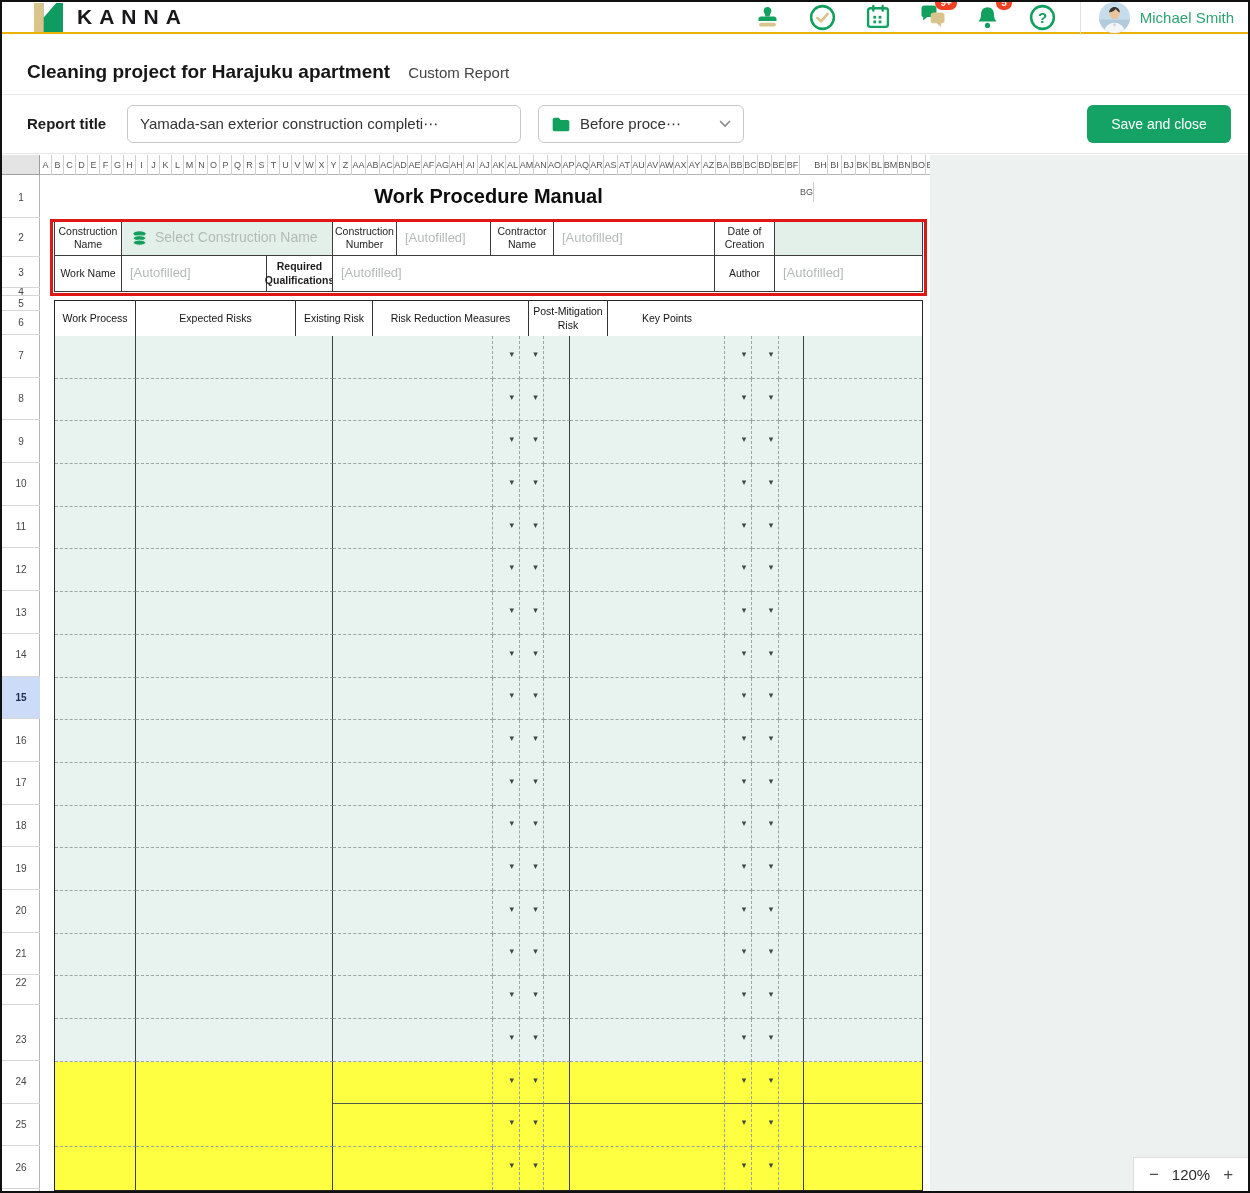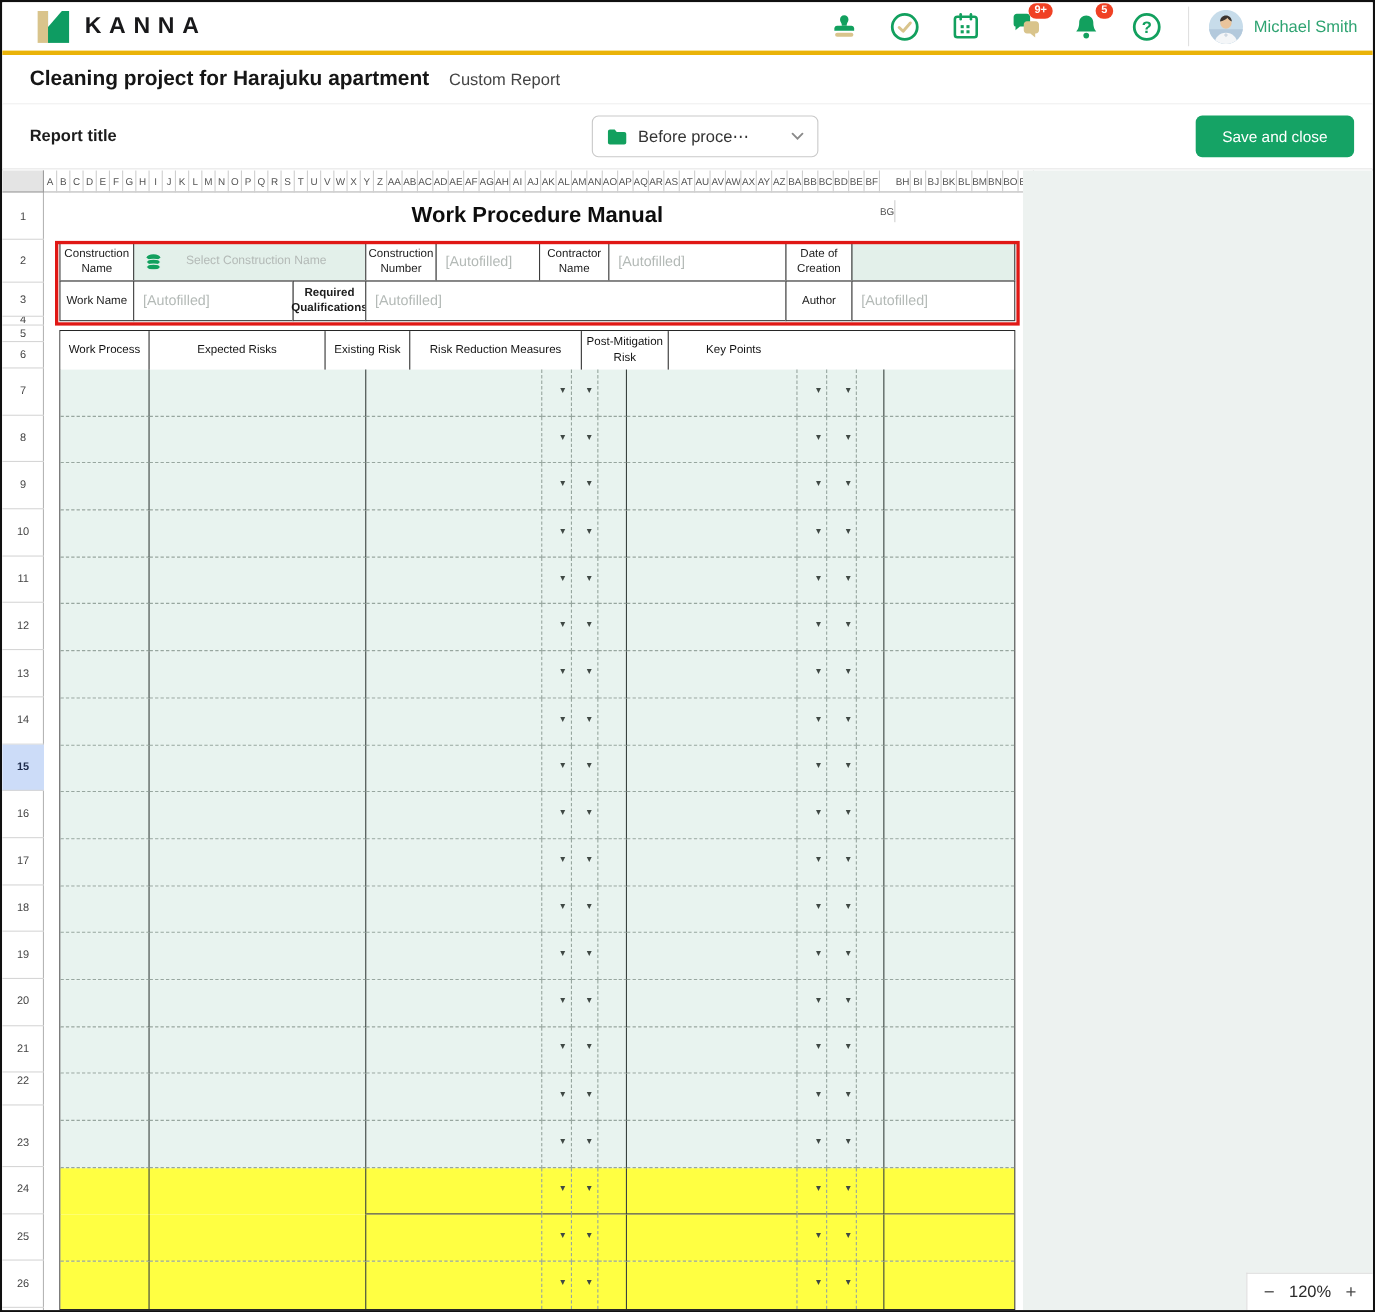--- a/index.html
+++ b/index.html
@@ -1,20 +1,20 @@
 <!DOCTYPE html>
 <html><head>
 <meta charset="utf-8">
 <style>
   * { margin:0; padding:0; box-sizing:border-box; }
   body { font-family:"Liberation Sans", sans-serif; background:#fff; }
   .frame { position:relative; width:1250px; height:1193px; border:2px solid #101010; background:#fff; overflow:hidden; }
 
   
-  .topbar { position:absolute; top:0; left:0; right:0; height:48px; background:#fff; border-bottom:4px solid #eab308; display:flex; align-items:center; padding:0 14px 0 32px; }
+  .topbar { position:absolute; top:0; left:0; right:0; height:32px; background:#fff; border-bottom:2px solid #eab308; display:flex; align-items:center; padding:0 14px 0 32px; }
   .brand { display:flex; align-items:center; gap:14px; cursor:pointer; }
   .brand-name { font-size:21px; font-weight:bold; letter-spacing:7px; color:#18181a; }
   .topbar-spacer { flex:1; }
   .top-icons { display:flex; align-items:center; gap:25px; padding-right:22px; }
   .icon-wrap { position:relative; width:30px; height:30px; display:flex; align-items:center; justify-content:center; cursor:pointer; }
   .badge { position:absolute; top:-6px; right:-9px; background:#f04124; color:#fff; font-size:10px; font-weight:bold; border-radius:9px; padding:2px 5px; line-height:1; }
   .top-divider { width:1px; height:36px; background:#e0e0e0; margin:0 18px 0 0; }
   .userbox { display:flex; align-items:center; gap:10px; cursor:pointer; }
   .username { font-size:15px; color:#2ea371; }
 
@@ -40,21 +40,21 @@
   .rowhead { position:absolute; left:0; width:38px; border-bottom:1px solid #d6d6d6; font-size:10px; color:#454545; display:flex; align-items:center; justify-content:center; overflow:hidden; cursor:pointer; }
   .rowhead.hl { background:#ccdcf8; color:#1c2a4a; font-weight:bold; }
   .right-pane { position:absolute; left:928px; top:0; right:0; bottom:0; background:#edf2f0; z-index:2; }
 
   .doc-title { position:absolute; left:52px; top:30px; width:869px; text-align:center; font-size:20px; font-weight:bold; color:#0d0d0d; z-index:1; }
 
   
   .cell { position:absolute; border:1px solid #3c3c3c; display:flex; align-items:center; justify-content:center; background:#fff; font-size:10.5px; color:#1d1d1d; text-align:center; line-height:1.25; z-index:1; cursor:cell; }
   .cell.val { justify-content:flex-start; padding-left:8px; font-size:13px; color:#b4bab7; text-align:left; }
   .cell.greenbg { background:#e3f0ea; }
-  .sel-construction { font-size:11px; color:#b4bab7; display:flex; align-items:center; gap:21px; justify-content:flex-start; padding-left:9px; }
+  .sel-construction { font-size:14px; color:#b4bab7; display:flex; align-items:center; gap:7px; justify-content:flex-start; padding-left:9px; }
   .red-box { position:absolute; left:48px; top:64px; width:877px; height:77px; border:3px solid #e01815; z-index:4; pointer-events:none; }
 
   
   .proc-table { position:absolute; left:52px; top:145px; width:869px; border:1.5px solid #262626; z-index:1; background:#fff; }
   .thead { display:flex; height:35px; background:#fff; }
   .thead .hc { border-right:1px solid #333; display:flex; align-items:center; justify-content:center; text-align:center; font-size:10.5px; color:#141414; line-height:1.3; }
   .thead .hc:last-child { border-right:none; }
   .trow { display:flex; height:42.7px; background:#e8f3ef; }
   .trow.yellow { background:#ffff42; }
   .tc { position:relative; display:flex; align-items:center; justify-content:flex-end; cursor:cell; }
@@ -152,20 +152,21 @@
     </div>
   </div>
 
   <div class="title-row">
     <span class="proj-title">Cleaning project for Harajuku apartment</span>
     <span class="proj-subtitle">Custom Report</span>
   </div>
 
   <div class="toolbar">
     <span class="rt-label">Report title</span>
+    <input class="rt-input" value="Yamada-san exterior construction completi⋯" style="">
     <div class="folder-select">
       <svg width="20" height="17" viewBox="0 0 24 20">
         <path d="M2 4.2C2 3 3 2 4.2 2h5.2l2.2 2.6h8.2C21 4.6 22 5.6 22 6.8V16c0 1.2-1 2.2-2.2 2.2H4.2C3 18.2 2 17.2 2 16V4.2z" fill="#12a05e"></path>
       </svg>
       <span class="val">Before proce⋯</span>
       <svg width="12" height="8" viewBox="0 0 12 8">
         <polyline points="1.5,1.5 6,6 10.5,1.5" fill="none" stroke="#8a8a8a" stroke-width="1.7" stroke-linecap="round"></polyline>
       </svg>
     </div>
     <button class="save-btn">Save and close</button>

